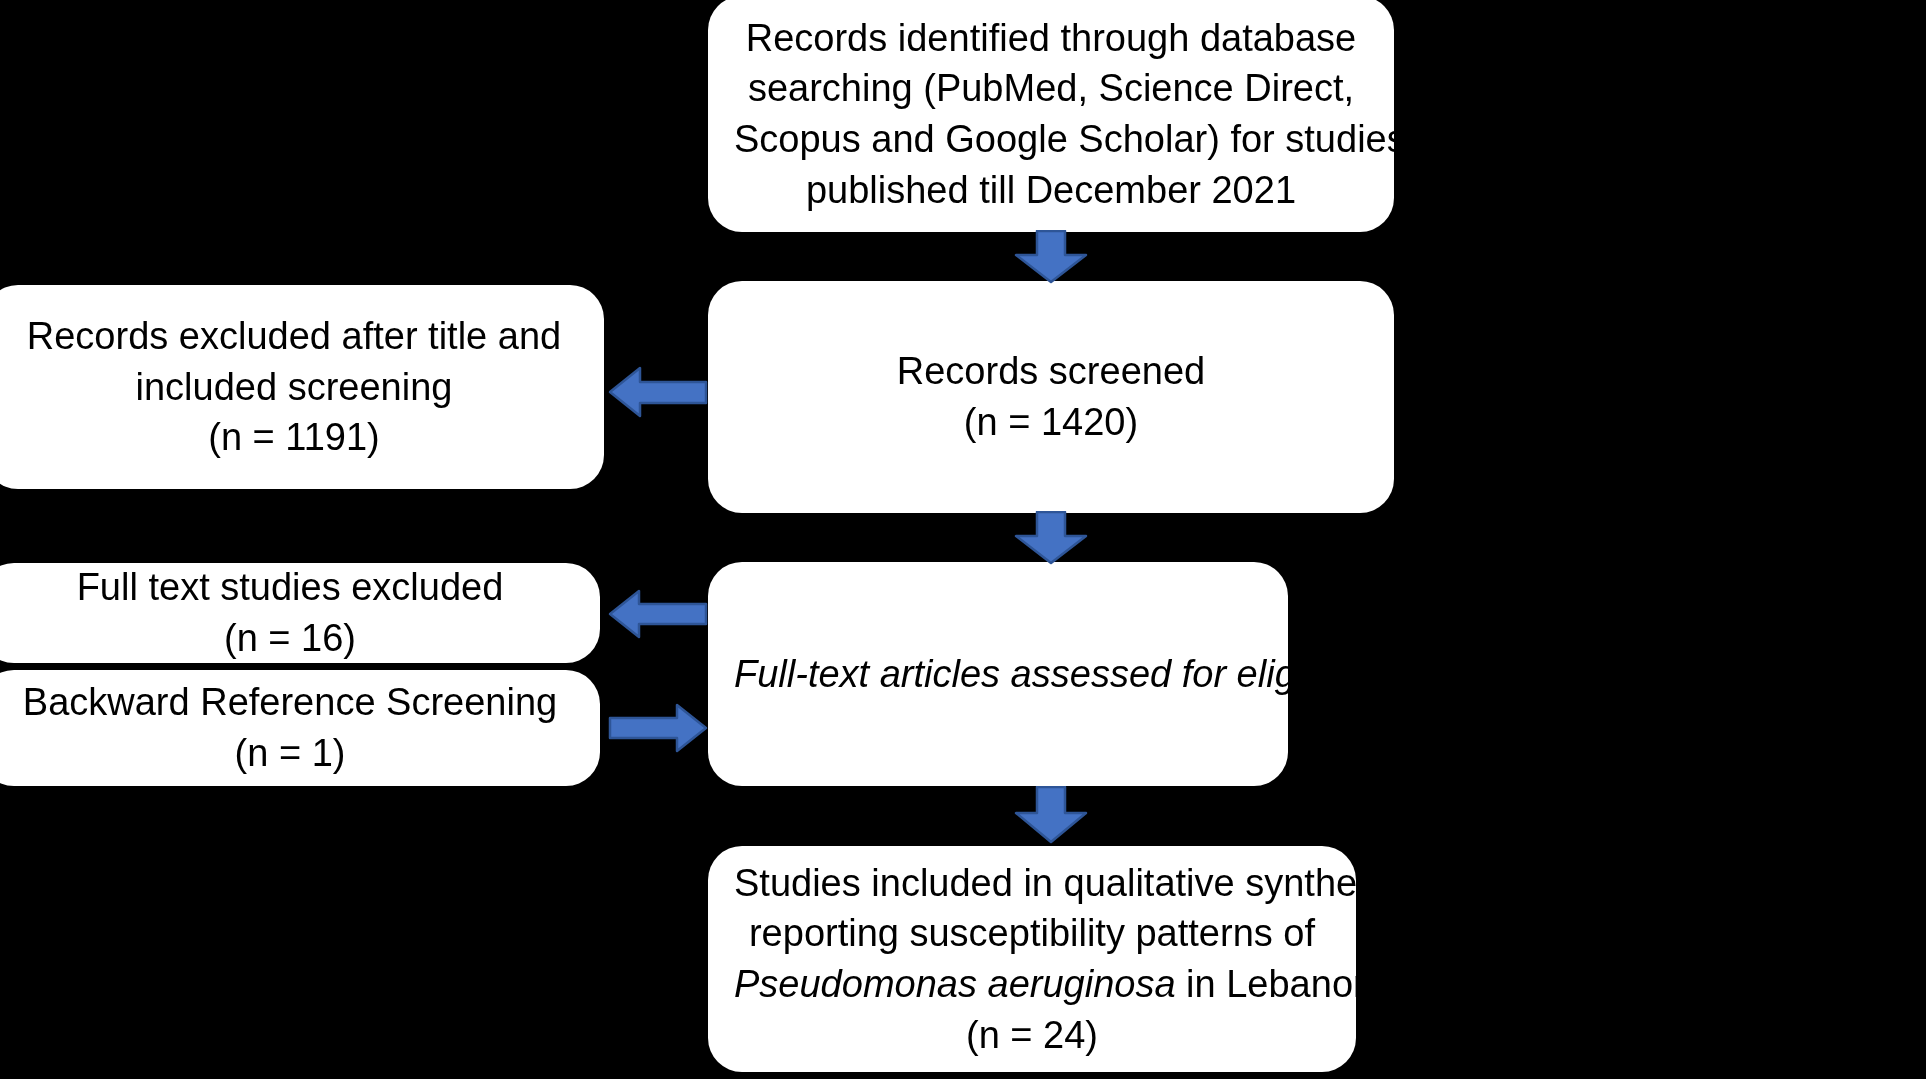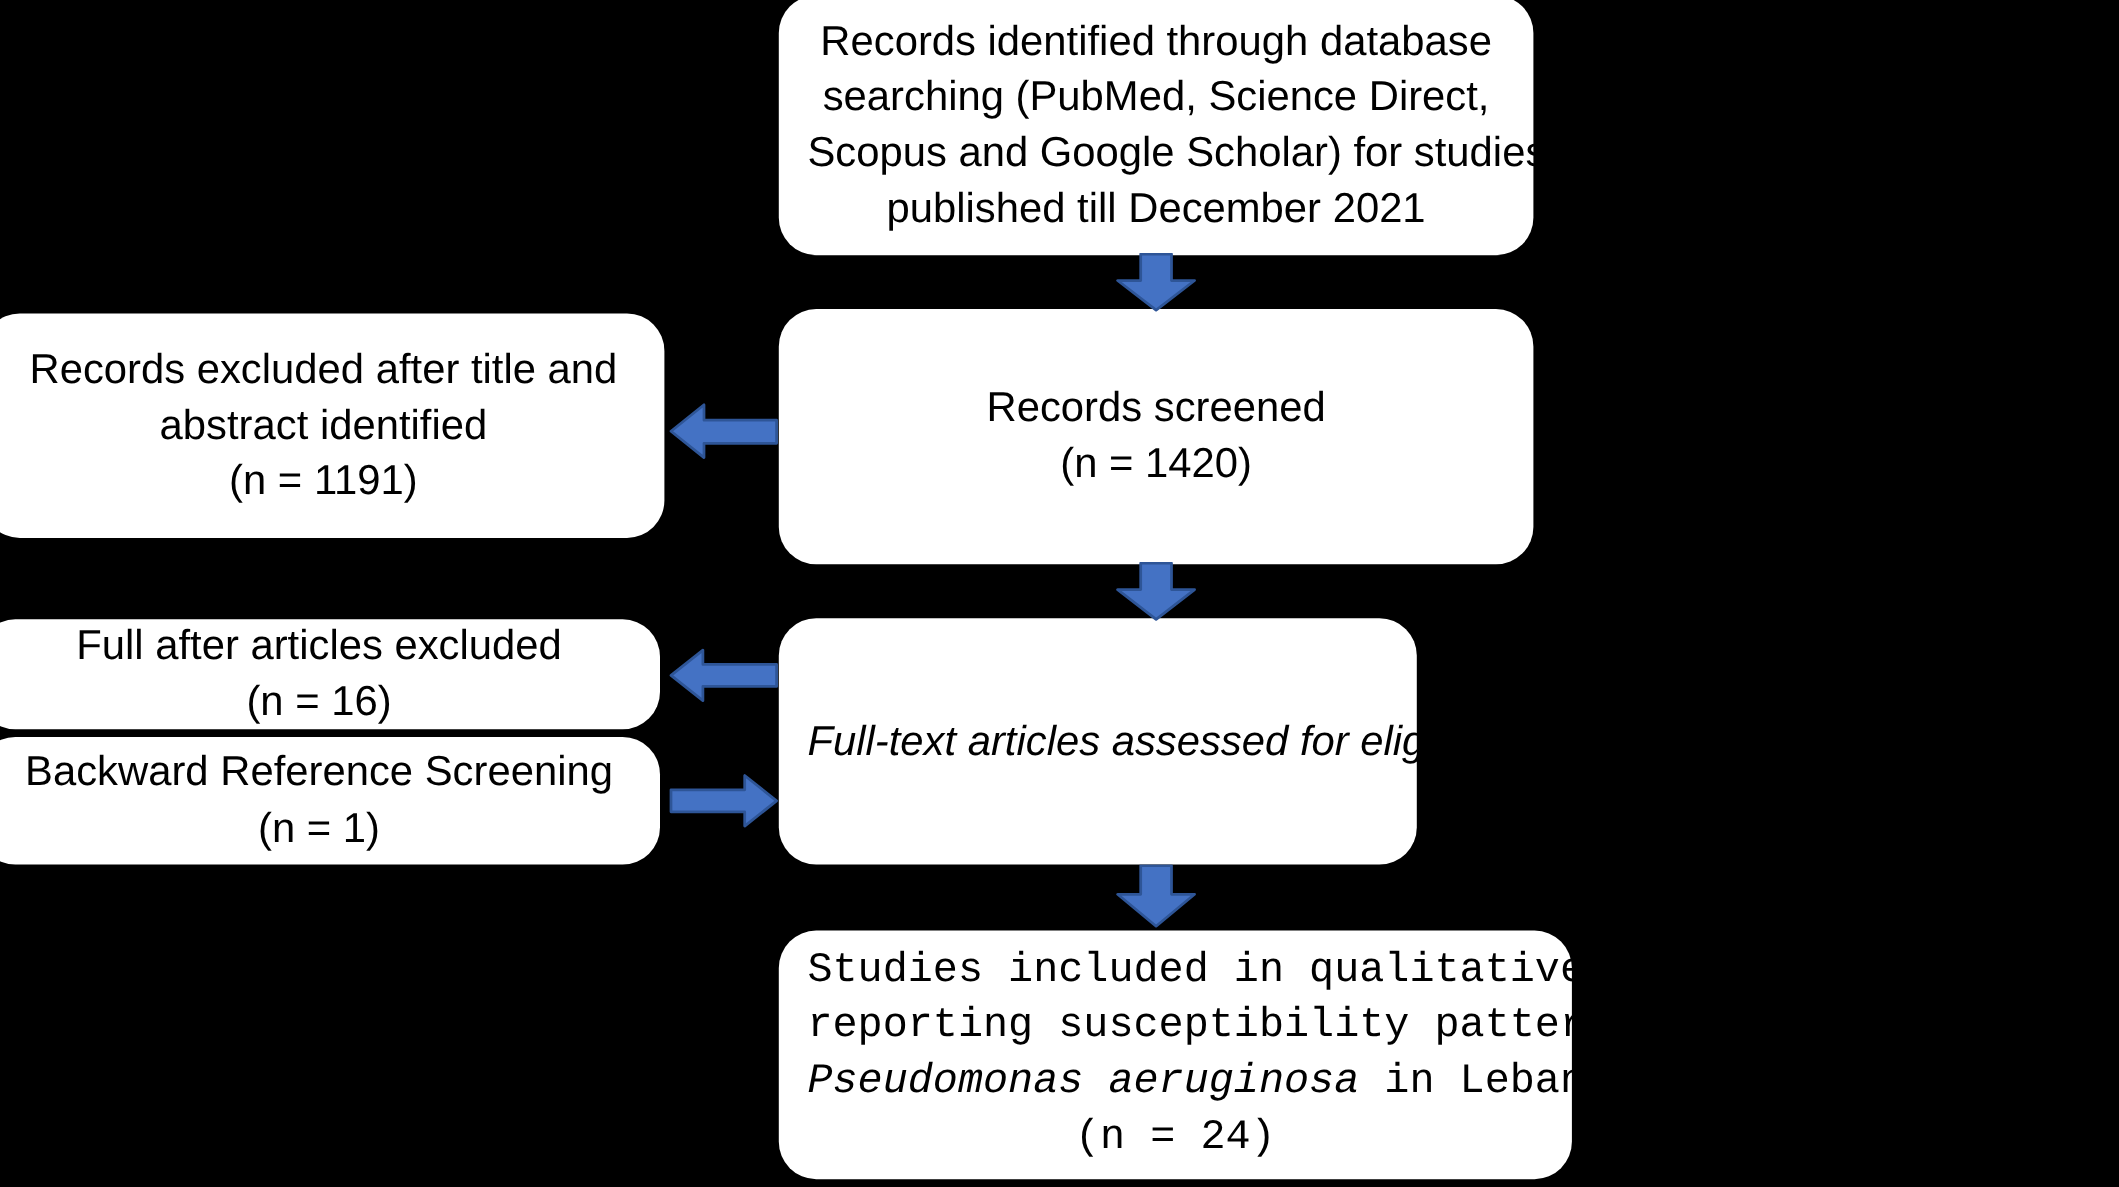--- a/index.html
+++ b/index.html
@@ -45,21 +45,21 @@
     white-space: nowrap;
   }
   .ital {
     font-style: italic;
   }
 
   
   #box-identified   { left: 708px;  top: -4px;   width: 686px; height: 236px; }
   #box-screened     { left: 708px;  top: 281px;  width: 686px; height: 232px; }
   #box-fulltext     { left: 708px;  top: 562px;  width: 580px; height: 224px; font-style: italic; }
-  #box-included     { left: 708px;  top: 846px;  width: 721px; height: 226px; font-family: Liberation Mono, monospace; }
+  #box-included     { left: 708px;  top: 846px;  width: 648px; height: 226px; }
 
   
   #box-excluded-ta  { left: -16px;  top: 285px;  width: 620px; height: 204px; }
   #box-excluded-ft  { left: -20px;  top: 563px;  width: 620px; height: 100px; }
   #box-backward     { left: -20px;  top: 670px;  width: 620px; height: 116px; }
 
   
   .arrow {
     position: absolute;
   }
@@ -105,28 +105,28 @@
       <span class="line">Studies included in qualitative synthesis</span>
       <span class="line">reporting susceptibility patterns of</span>
       <span class="line"><span class="ital">Pseudomonas aeruginosa</span><span> in Lebanon</span></span>
       <span class="line">(n = 24)</span>
     </span>
   </div>
 
   <div class="box" id="box-excluded-ta">
     <span class="lines">
       <span class="line">Records excluded after title and</span>
-      <span class="line">abstract identified</span>
+      <span class="line">included screening</span>
       <span class="line">(n = 1191)</span>
     </span>
   </div>
 
   <div class="box" id="box-excluded-ft">
     <span class="lines">
-      <span class="line">Full after articles excluded</span>
+      <span class="line">Full text studies excluded</span>
       <span class="line">(n = 16)</span>
     </span>
   </div>
 
   <div class="box" id="box-backward">
     <span class="lines">
       <span class="line">Backward Reference Screening</span>
       <span class="line">(n = 1)</span>
     </span>
   </div>

